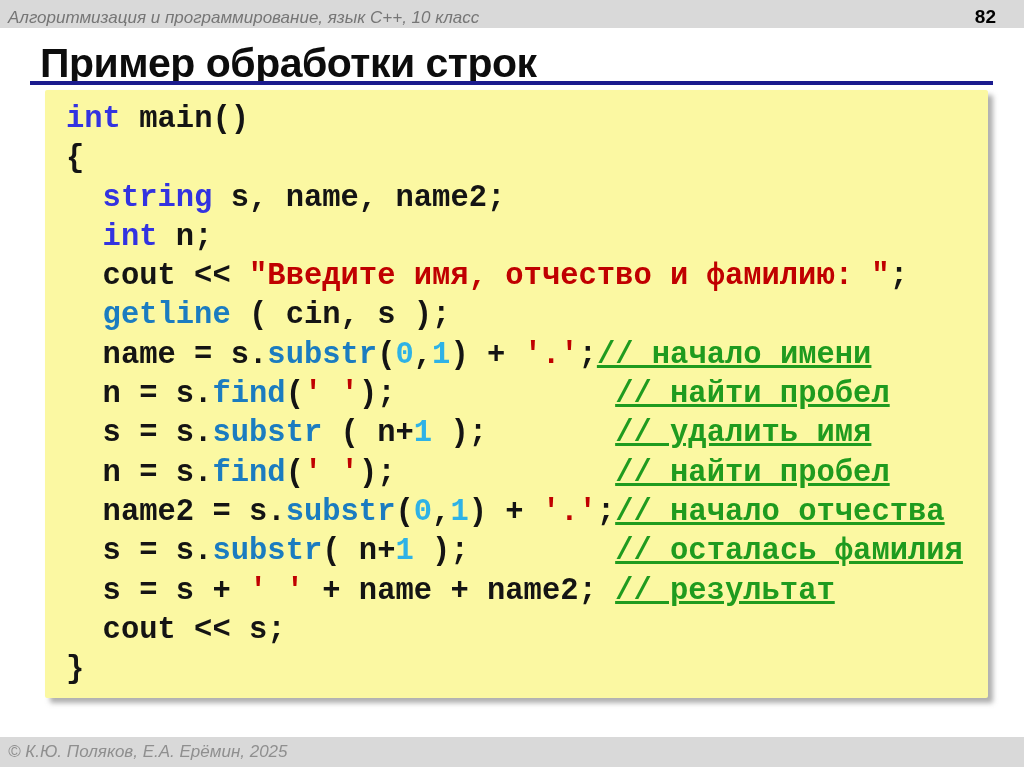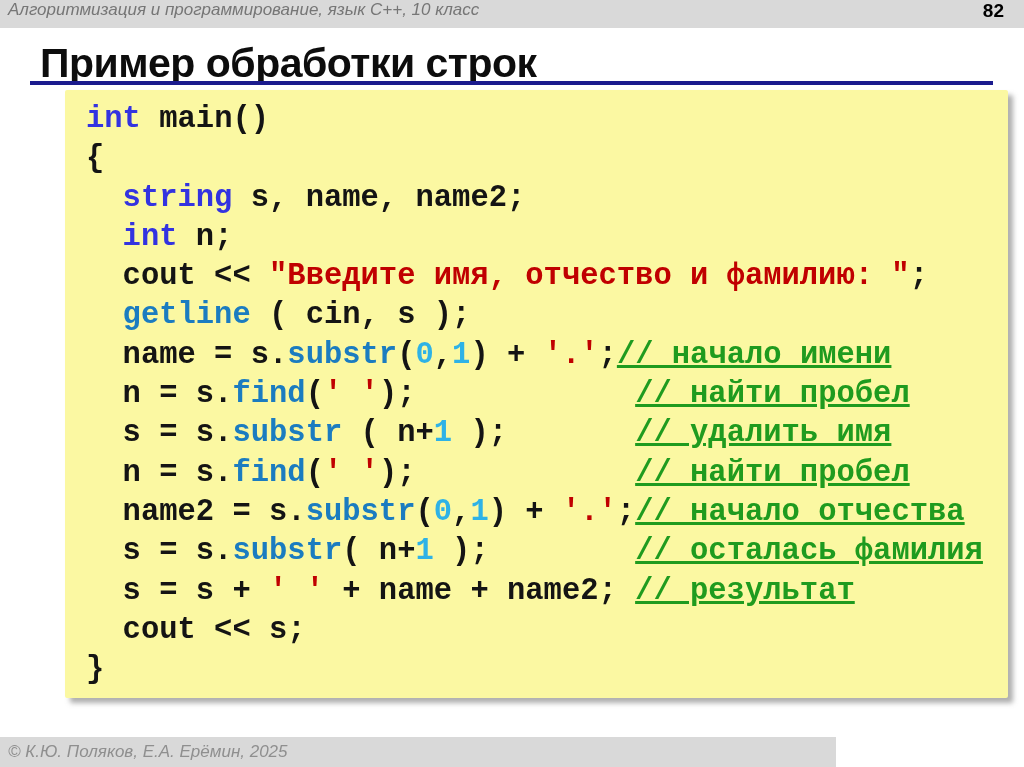--- a/index.html
+++ b/index.html
@@ -3,59 +3,59 @@
 <meta charset="utf-8">
 <style>
   html,body{margin:0;padding:0;}
   body{
     width:1024px;height:767px;position:relative;overflow:hidden;
     background:#ffffff;font-family:"Liberation Sans",sans-serif;
   }
   
   .topbar{
     position:absolute;top:0;left:0;width:1024px;height:28px;
-    background:var(--c-bar_bg);display:flex;align-items:flex-start;
+    background:var(--c-bar_bg);display:flex;align-items:flex-end;
   }
   .topbar .course{
     padding-left:8px;font-style:italic;font-size:17px;color:#767676;
     flex:1;white-space:nowrap;
   }
   .topbar .pageno{
-    padding-right:20px;font-weight:bold;font-size:19px;color:#000;
+    padding-right:28px;font-weight:bold;font-size:19px;color:#000;
   }
   
   .slide-title{
     position:absolute;left:40px;top:40px;font-size:41px;line-height:46px;
     font-weight:bold;color:#0d0d0d;letter-spacing:-0.5px;white-space:nowrap;
   }
   .title-rule{
     position:absolute;left:30px;top:81px;width:963px;height:4px;
     background:var(--c-rule);
   }
   
   .codebox{
     position:absolute;left:45px;top:90px;width:943px;height:608px;
     background:var(--c-box_bg);border-radius:2px;
     box-shadow:5px 5px 5px rgba(110,110,110,0.55);
-    box-sizing:border-box;padding:10px 0 0 21px;margin-left:20px;
+    box-sizing:border-box;padding:10px 0 0 21px;
   }
   .code{
     font-family:"Liberation Mono","DejaVu Sans Mono",monospace;
     font-weight:700;font-size:30.5px;line-height:39.3px;
     color:var(--c-pl);white-space:pre;
   }
   .tok-kw {color:var(--c-kw);}
   .tok-fn {color:var(--c-fn);}
   .tok-num{color:var(--c-num);}
   .tok-str{color:var(--c-str);}
   .tok-cm {color:var(--c-cm);text-decoration:underline;}
   .tok-pl {color:var(--c-pl);}
   
   .bottombar{
-    position:absolute;left:0;bottom:0;width:836px;height:30px;
+    position:absolute;left:0;bottom:0;width:1024px;height:30px;
     background:var(--c-bar_bg);display:flex;align-items:center;
   }
   .bottombar .authors{
     padding-left:8px;font-style:italic;font-size:17px;color:#8f8f8f;
     flex:1;white-space:nowrap;
   }
   .bottombar .site{
     padding-right:10px;font-style:italic;font-size:17px;color:#8f8f8f;
     white-space:nowrap;
   }

